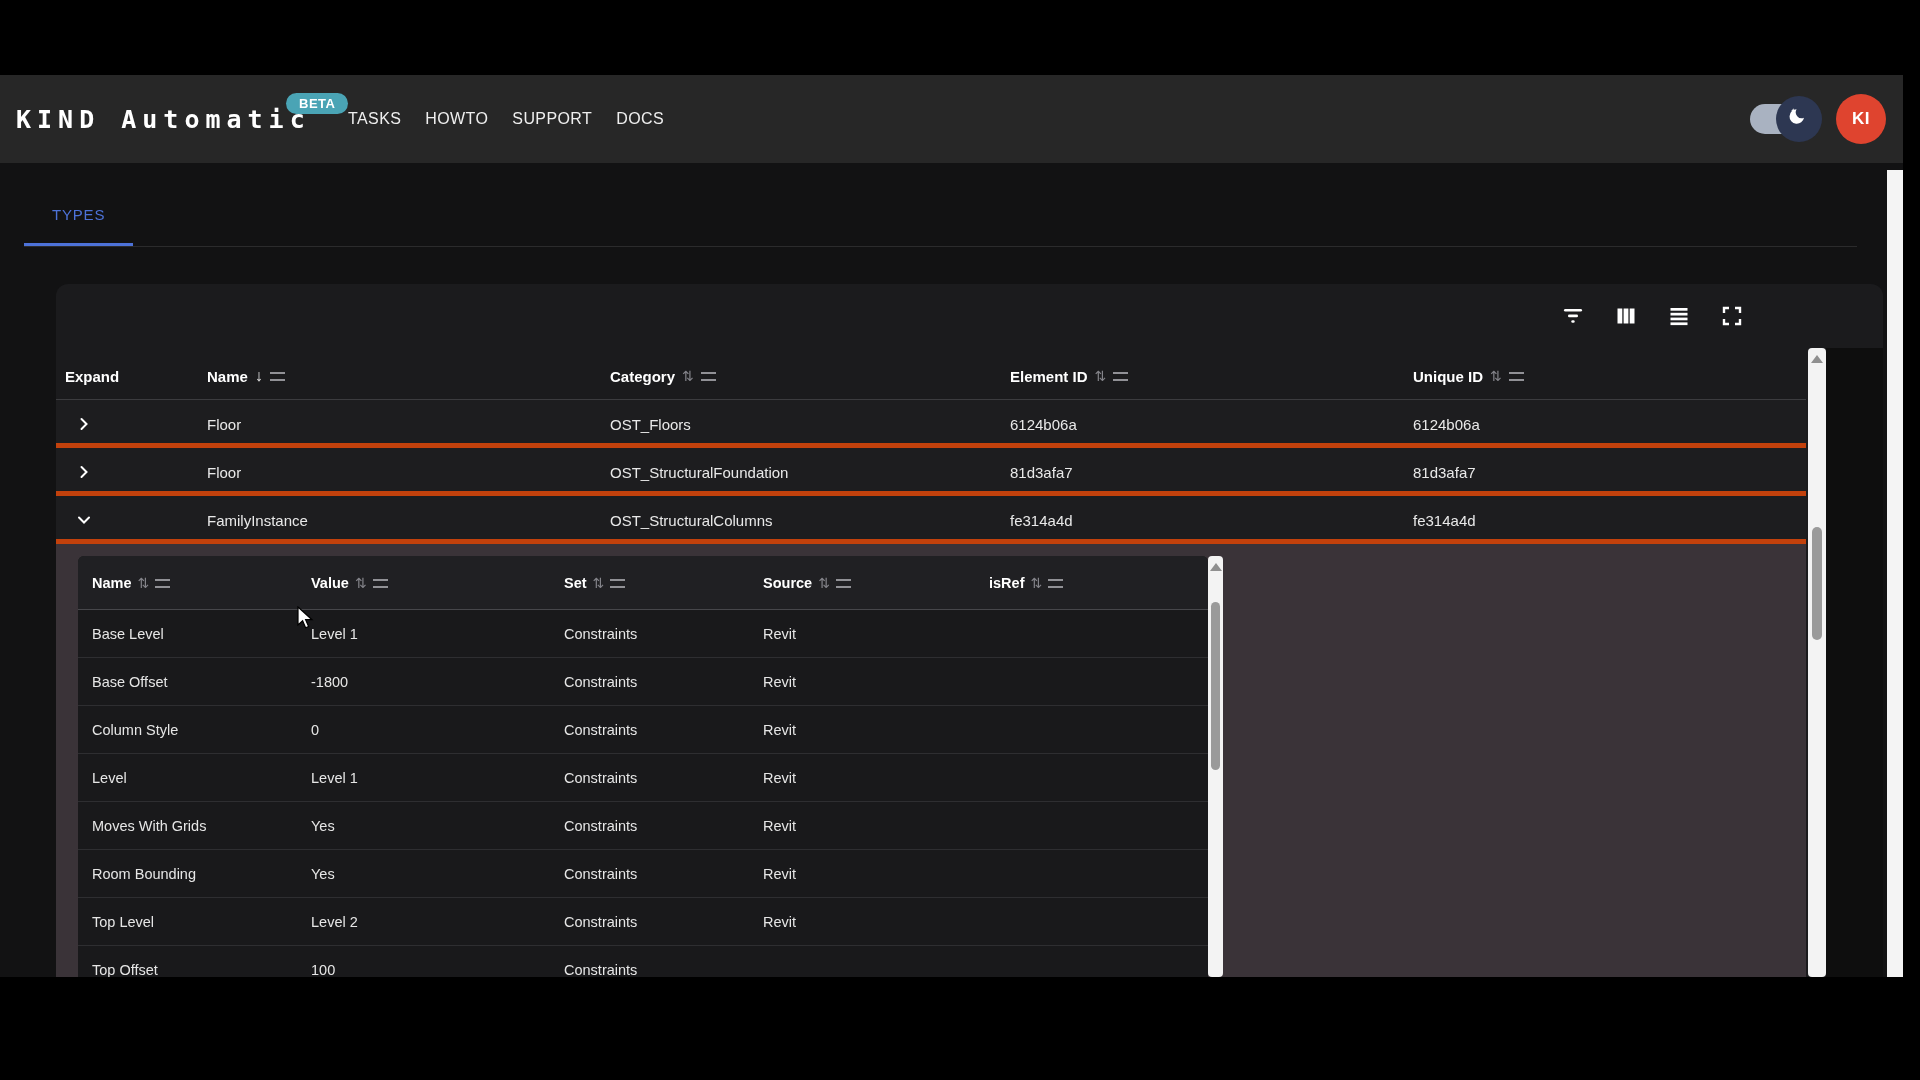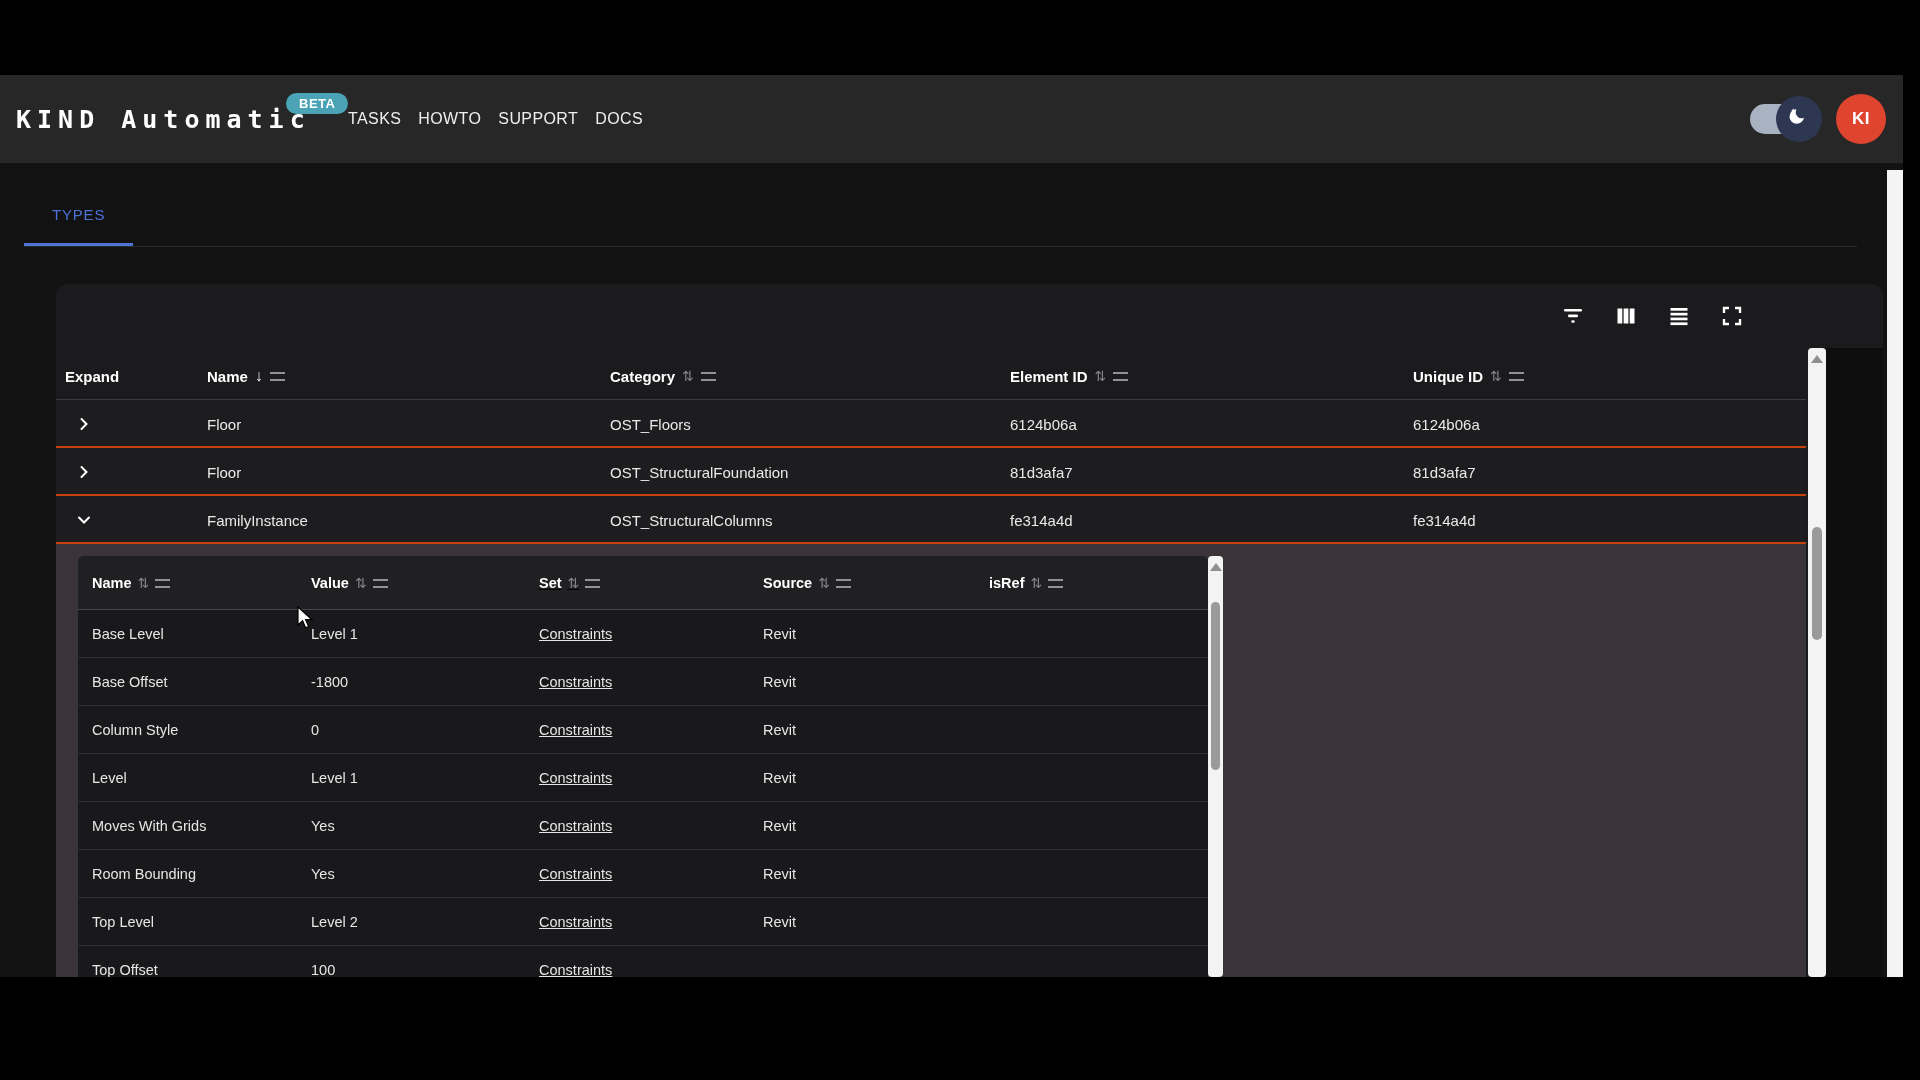--- a/index.html
+++ b/index.html
@@ -7,21 +7,21 @@
   body { font-family:"Liberation Sans", sans-serif; }
   .screen { position:absolute; left:0; top:0; width:1920px; height:1080px; background:#000; }
 
   
   .appbar { position:absolute; left:0; top:75px; width:1903px; height:88px; background:#272727; }
   .logo { position:absolute; left:16px; top:0; height:88px; display:flex; align-items:center;
           font-family:"DejaVu Sans Mono", monospace; font-weight:bold; font-size:25px;
           letter-spacing:6px; color:#fff; white-space:nowrap; }
   .beta { position:absolute; left:286px; top:18px; background:#4aa4b5; color:#fff;
           font-size:13px; font-weight:bold; letter-spacing:0.5px; padding:3px 13px; border-radius:14px; }
-  .nav { position:absolute; left:348px; top:0; height:88px; display:flex; align-items:center; gap:17px; }
+  .nav { position:absolute; left:348px; top:0; height:88px; display:flex; align-items:center; gap:24px; }
   .nav-item { color:#efefef; font-size:16px; letter-spacing:0.4px; cursor:pointer; white-space:nowrap; }
 
   .toggle { position:absolute; left:1750px; top:29px; width:62px; height:30px; }
   .toggle-track { position:absolute; left:0; top:0; width:62px; height:30px; border-radius:15px; background:#a9b2c1; }
   .toggle-knob { position:absolute; left:26px; top:-8px; width:46px; height:46px; border-radius:50%;
                  background:#2d3752; display:flex; align-items:center; justify-content:center; }
   .avatar { position:absolute; left:1836px; top:19px; width:50px; height:50px; border-radius:50%;
             background:#df442f; color:#fff; font-size:17px; font-weight:bold;
             display:flex; align-items:center; justify-content:center; letter-spacing:0.5px; }
 
@@ -40,21 +40,21 @@
   .card { position:absolute; left:56px; top:121px; width:1827px; height:693px;
           background:#1b1b1d; border-radius:12px 12px 0 0; overflow:hidden; }
 
   .toolbar { position:absolute; left:0; top:0; width:1770px; height:64px; display:flex;
              align-items:center; justify-content:flex-end; gap:27px; padding-right:81px; }
   .tool-btn { width:26px; height:26px; display:flex; align-items:center; justify-content:center; cursor:pointer; }
 
   .grid { position:absolute; left:0; top:64px; width:1750px; height:629px; }
 
   .g-header { position:absolute; left:0; top:4px; width:100%; height:48px; border-bottom:1px solid #3c3c3f; }
-  .g-row { position:absolute; left:0; width:100%; height:48px; border-bottom:2px solid #c2410c; background:#1d1d1f; }
+  .g-row { position:absolute; left:0; width:100%; height:48px; border-bottom:5px solid #c2410c; background:#1d1d1f; }
   .g-row.r0 { top:52px; } .g-row.r1 { top:100px; } .g-row.r2 { top:148px; }
 
   .hcell { position:absolute; top:0; height:48px; display:flex; align-items:center; gap:7px; cursor:pointer; }
   .hlabel { color:#fff; font-weight:bold; font-size:15px; white-space:nowrap; }
   .cell  { position:absolute; top:0; height:48px; display:flex; align-items:center;
            color:#e9e9e9; font-size:15px; white-space:nowrap; }
   .cx-expand-h { left:9px; } .cx-expand { left:20px; }
   .cx-name { left:151px; } .cx-cat { left:554px; } .cx-el { left:954px; } .cx-un { left:1357px; }
 
   .sort-active { color:#e3e3e3; font-size:16px; line-height:1; }
@@ -69,21 +69,21 @@
               background:#1b1b1d; border-radius:6px 6px 0 0; overflow:hidden; }
   .s-header { position:absolute; left:0; top:0; width:100%; height:54px; background:#202023;
               border-bottom:1px solid #47474b; }
   .s-row { position:absolute; left:0; width:100%; height:48px; background:#19191b; border-bottom:1px solid #2e2e31; }
   .s-row.sr0{top:54px;} .s-row.sr1{top:102px;} .s-row.sr2{top:150px;} .s-row.sr3{top:198px;text-align:center;}
   .s-row.sr4{top:246px;} .s-row.sr5{top:294px;} .s-row.sr6{top:342px;} .s-row.sr7{top:390px;}
   .shcell { position:absolute; top:0; height:54px; display:flex; align-items:center; gap:6px; cursor:pointer; }
   .shlabel { color:#fff; font-weight:bold; font-size:14.5px; white-space:nowrap; }
   .scell { position:absolute; top:0; height:48px; display:flex; align-items:center;
            color:#e6e6e6; font-size:14.5px; white-space:nowrap; }
-  .sx-name{left:14px;} .sx-value{left:233px;} .sx-set{left:461px;text-decoration:underline;} .sx-source{left:685px;} .sx-isref{left:911px;}
+  .sx-name{left:14px;} .sx-value{left:233px;} .sx-set{left:486px;} .sx-source{left:685px;} .sx-isref{left:911px;}
 
   
   .vtrack { background:#f3f3f3; border-radius:4px; }
   .vthumb { position:absolute; left:3px; border-radius:6px; background:#9a9a9a; }
   .varrow { position:absolute; left:50%; transform:translateX(-50%); top:7px; width:0; height:0;
             border-left:6px solid transparent; border-right:6px solid transparent; border-bottom:8px solid #8f8f8f; }
   .inner-scroll { position:absolute; left:1152px; top:12px; width:15px; height:421px; }
   .inner-scroll .vthumb { width:9px; top:46px; height:168px; }
   .outer-scroll { position:absolute; left:1752px; top:64px; width:18px; height:629px; }
   .outer-scroll .vthumb { left:4px; width:10px; top:179px; height:113px; }

